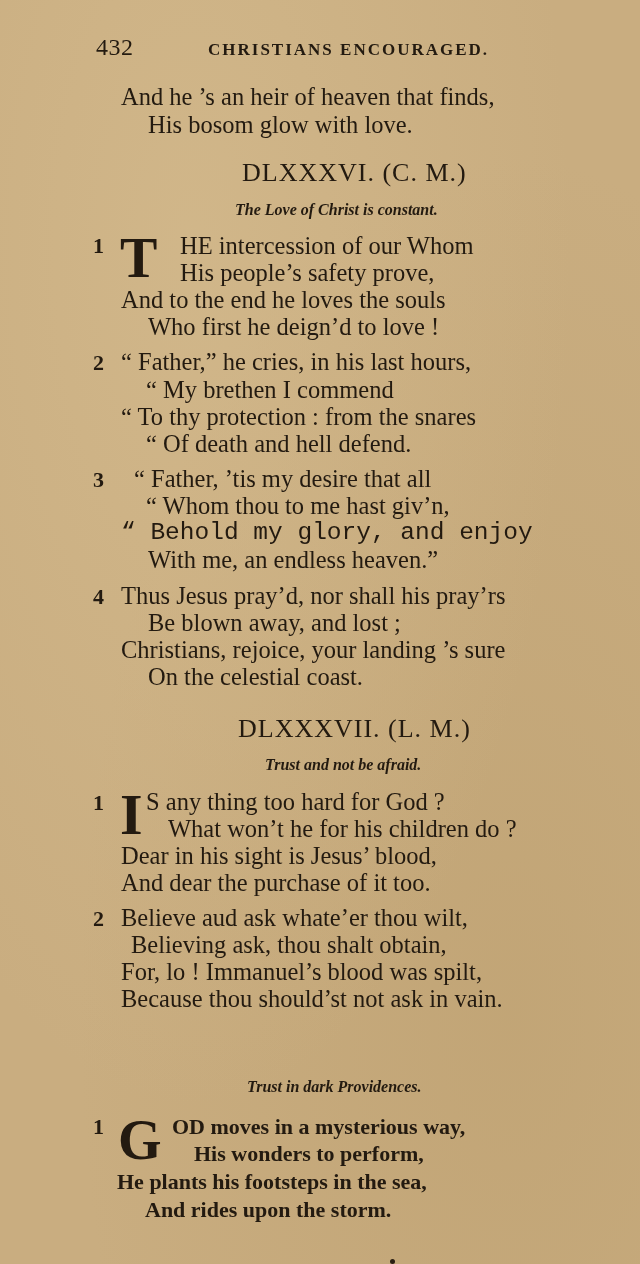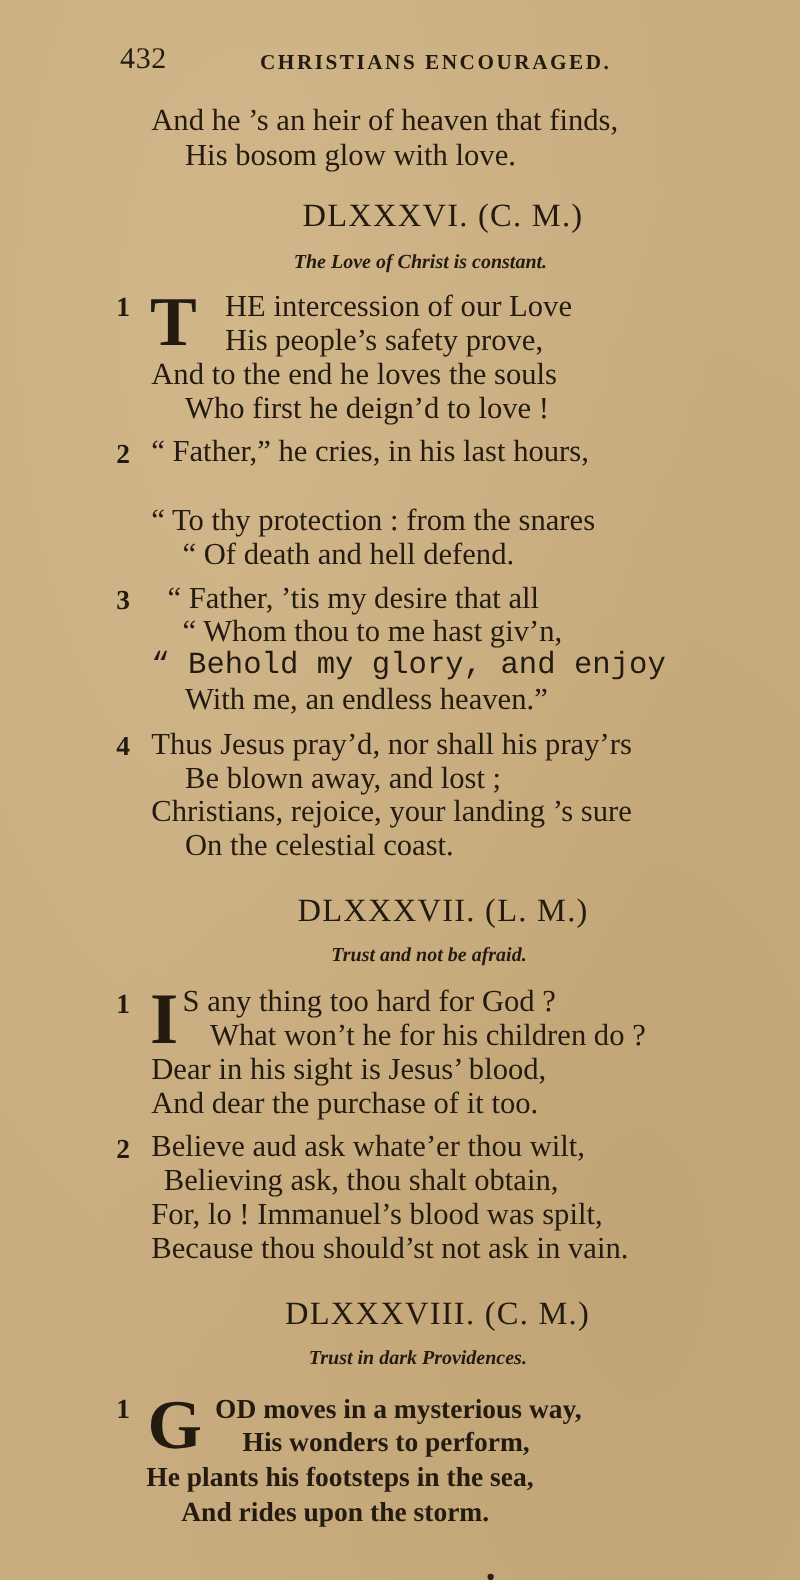--- a/index.html
+++ b/index.html
@@ -107,27 +107,28 @@
   </div>
 
   <div class="line" style="left:121px; top:85px;">And he ’s an heir of heaven that finds,</div>
   <div class="line" style="left:148px; top:113px;">His bosom glow with love.</div>
 
   <div class="hymn-title" style="left:242px; top:160px;">DLXXXVI. (C. M.)</div>
   <div class="hymn-subtitle" style="left:235px; top:202px;">The Love of Christ is constant.</div>
 
   <div class="verse-num" style="top:235px;">1</div>
   <div class="dropcap" style="left:120px; top:230px; font-size:56px;">T</div>
-  <div class="line" style="left:180px; top:234px;">HE intercession of our Love</div>
+  <div class="line" style="left:180px; top:234px;">HE intercession of our Whom</div>
   <div class="line" style="left:180px; top:261px;">His people’s safety prove,</div>
   <div class="line" style="left:121px; top:288px;">And to the end he loves the souls</div>
   <div class="line" style="left:148px; top:315px;">Who first he deign’d to love !</div>
 
   <div class="verse-num" style="top:352px;">2</div>
   <div class="line" style="left:121px; top:350px;">“ Father,” he cries, in his last hours,</div>
+  <div class="line" style="left:146px; top:378px;">“ My brethen I commend</div>
   <div class="line" style="left:121px; top:405px;">“ To thy protection : from the snares</div>
   <div class="line" style="left:146px; top:432px;">“ Of death and hell defend.</div>
 
   <div class="verse-num" style="top:469px;">3</div>
   <div class="line" style="left:121px; top:467px;margin-left:13px;">“ Father, ’tis my desire that all</div>
   <div class="line" style="left:146px; top:494px;">“ Whom thou to me hast giv’n,</div>
   <div class="line" style="left:121px; top:521px;font-family:Liberation Mono, monospace;">“ Behold my glory, and enjoy</div>
   <div class="line" style="left:148px; top:548px;">With me, an endless heaven.”</div>
 
   <div class="verse-num" style="top:586px;">4</div>
@@ -145,21 +146,20 @@
   <div class="line" style="left:168px; top:817px;">What won’t he for his children do ?</div>
   <div class="line" style="left:121px; top:844px;">Dear in his sight is Jesus’ blood,</div>
   <div class="line" style="left:121px; top:871px;">And dear the purchase of it too.</div>
 
   <div class="verse-num" style="top:908px;">2</div>
   <div class="line" style="left:121px; top:906px;">Believe aud ask whate’er thou wilt,</div>
   <div class="line" style="left:121px; top:933px;margin-left:10px;">Believing ask, thou shalt obtain,</div>
   <div class="line" style="left:121px; top:960px;">For, lo ! Immanuel’s blood was spilt,</div>
   <div class="line" style="left:121px; top:987px;">Because thou should’st not ask in vain.</div>
 
-  <div class="hymn-title" style="left:228px; top:1038px;">DLXXXVIII. (C. M.)</div>
   <div class="hymn-subtitle" style="left:247px; top:1079px;">Trust in dark Providences.</div>
 
   <div class="bold-lines">
     <div class="verse-num" style="top:1116px;">1</div>
     <div class="dropcap" style="left:118px; top:1112px; font-size:56px;">G</div>
     <div class="line" style="left:172px; top:1116px;">OD moves in a mysterious way,</div>
     <div class="line" style="left:194px; top:1143px;">His wonders to perform,</div>
     <div class="line" style="left:117px; top:1171px;">He plants his footsteps in the sea,</div>
     <div class="line" style="left:145px; top:1199px;">And rides upon the storm.</div>
   </div>

